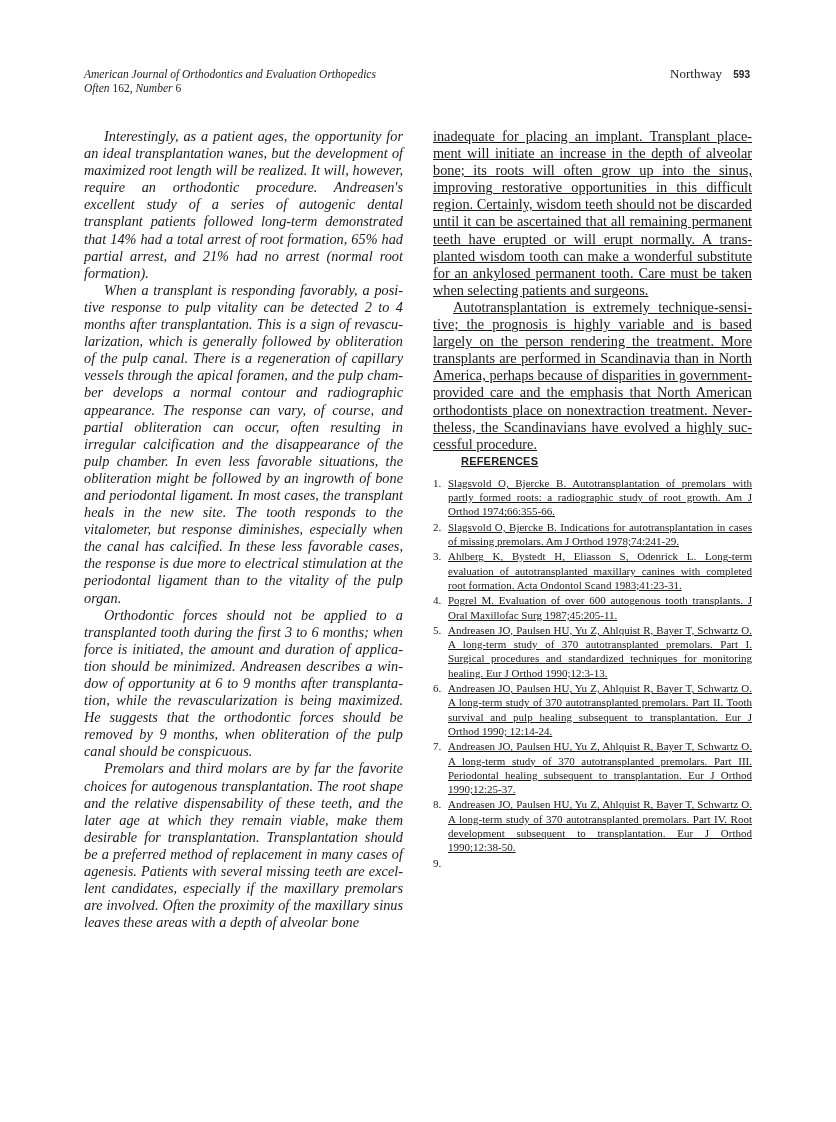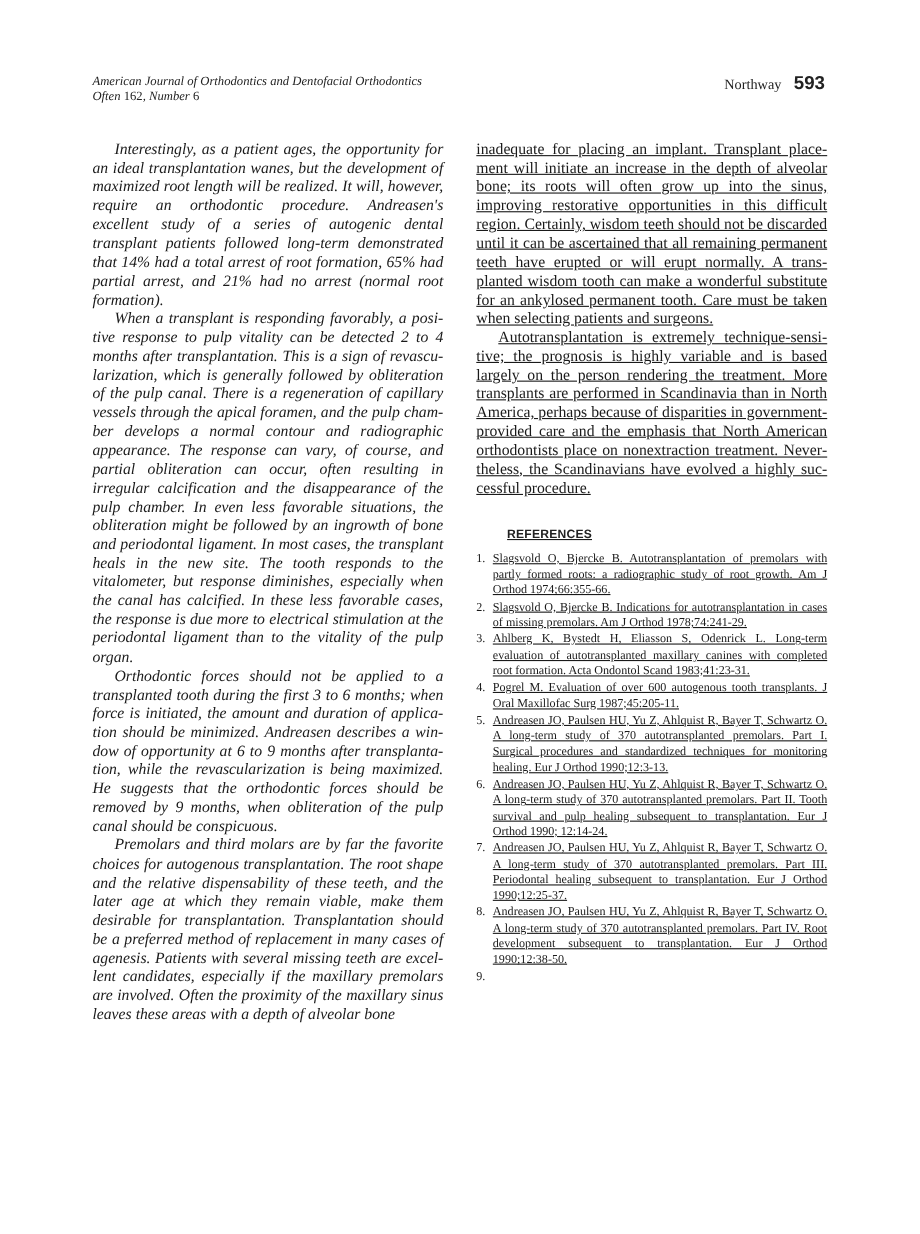--- a/index.html
+++ b/index.html
@@ -1,36 +1,36 @@
 <!DOCTYPE html>
 <html><head>
 <meta charset="utf-8">
 <style>
   html, body { margin: 0; padding: 0; background: #ffffff; }
   body { width: 836px; height: 1122px; position: relative; overflow: hidden; color: #1a1a1a; }
   .hdr-left { position: absolute; left: 84px; top: 67px; font-family: "Liberation Serif", serif; font-style: italic; font-size: 11.5px; line-height: 14px; color: #222; }
   .hdr-left .up { font-style: normal; }
   .hdr-right { position: absolute; right: 86px; top: 66px; font-family: "Liberation Serif", serif; font-size: 13px; color: #222; }
   .hdr-right .author { margin-right: 8px; }
-  .hdr-right .page { font-family: "Liberation Sans", sans-serif; font-weight: bold; font-size: 17px; }
+  .hdr-right .page { font-family: "Liberation Sans", sans-serif; font-weight: bold; font-size: 10px; }
   .col { position: absolute; top: 128px; width: 319px; font-family: "Liberation Serif", serif; font-size: 14.3px; line-height: 17.1px; text-align: justify; }
   .col-left { left: 84px; font-style: italic; }
   .col-right { left: 433px; text-decoration: underline; }
   .col p { margin: 0; text-indent: 20px; hyphens: manual; }
   .col p.noindent { text-indent: 0; }
-  .refs-title { font-family: "Liberation Sans", sans-serif; font-weight: bold; font-size: 11px; letter-spacing: 0.2px; margin-top: 25px; margin-bottom: 6px; color: #222; padding-left: 28px; }
+  .refs-title { font-family: "Liberation Sans", sans-serif; font-weight: bold; font-size: 11px; letter-spacing: 0.2px; margin-bottom: 6px; color: #222; padding-left: 28px; }
   ol.refs { margin: 0; padding: 0; list-style: none; }
   ol.refs li { position: relative; padding-left: 15px; font-family: "Liberation Serif", serif; font-size: 11px; line-height: 14.3px; text-align: justify; margin-bottom: 1px; }
   ol.refs li .num { position: absolute; left: 0; top: 0; }
 </style>
 </head>
 <body>
 
 <div class="hdr-left">
-  <div>American Journal of Orthodontics and Dentofacial Orthodontics</div>
+  <div>American Journal of Orthodontics and Evaluation Orthopedics</div>
   <div>
     <span>Often</span>
     <span class="up">162</span>,
     <span>Number</span>
     <span class="up">6</span>
   </div>
 </div>
 
 <div class="hdr-right">
   <span class="author">Northway</span>

